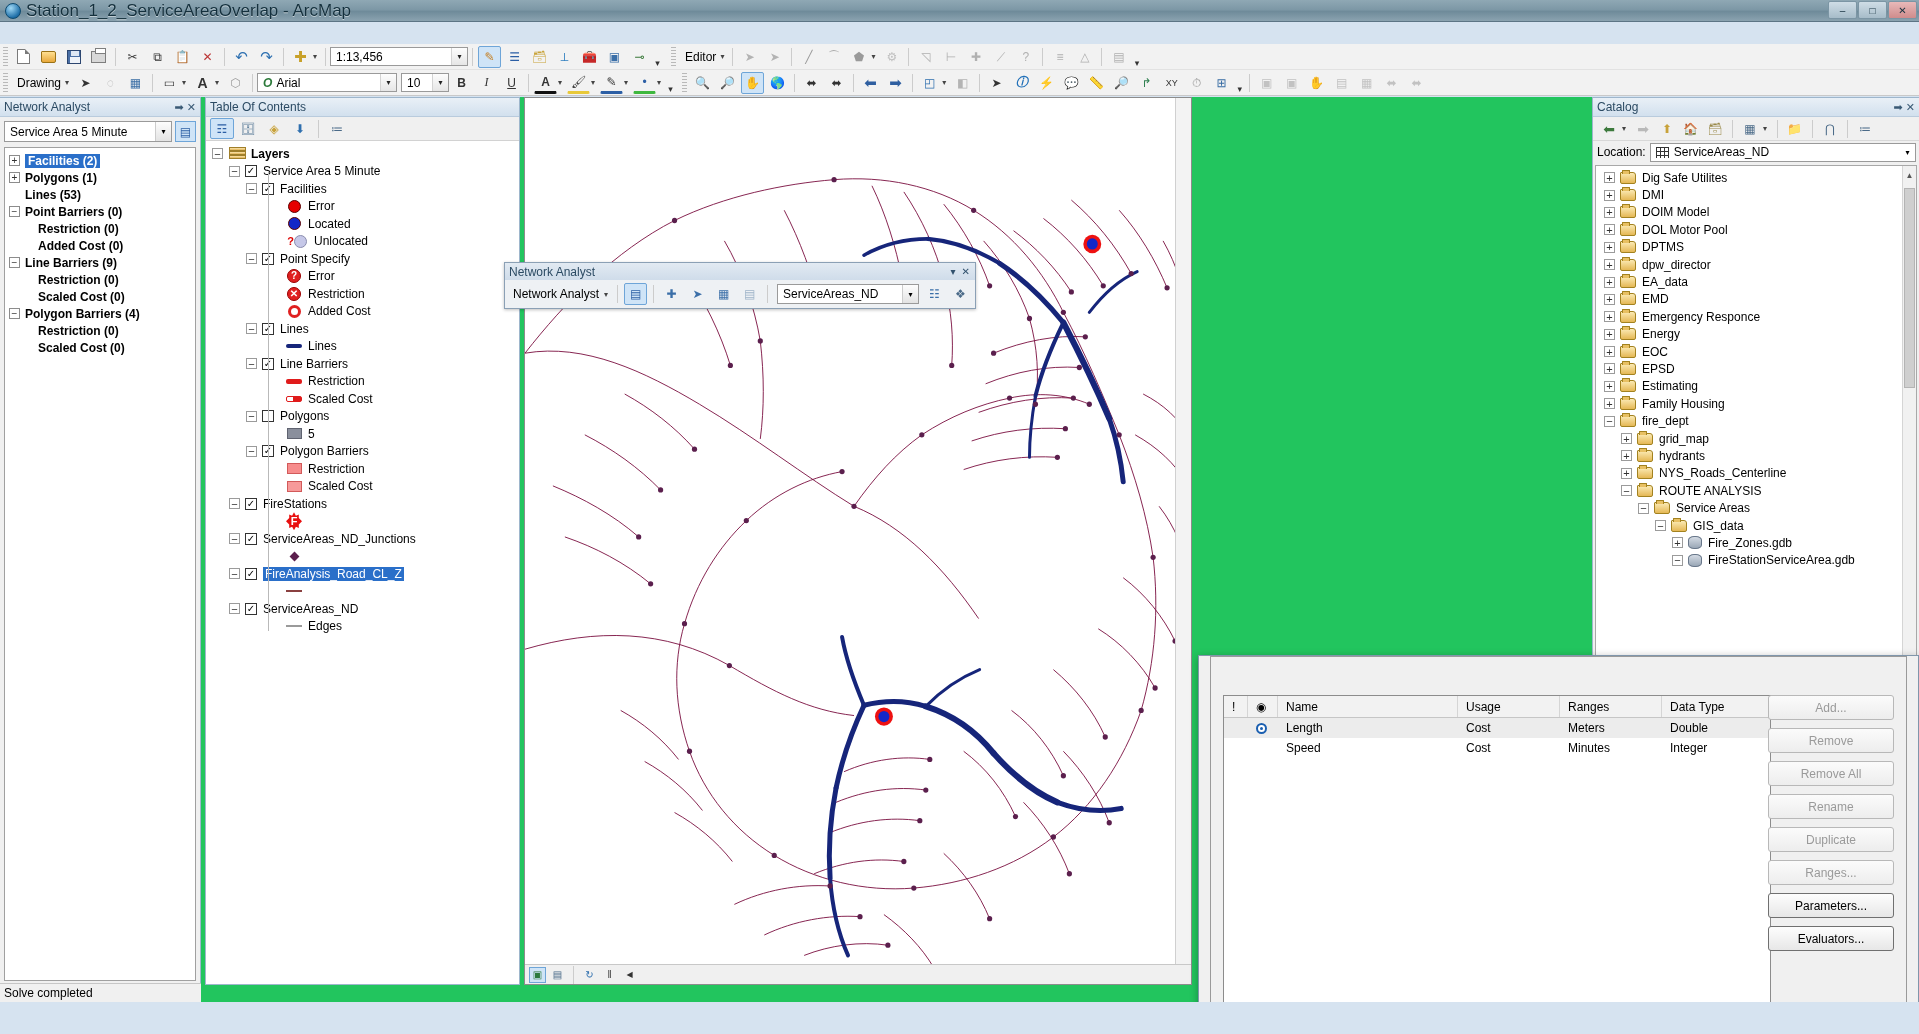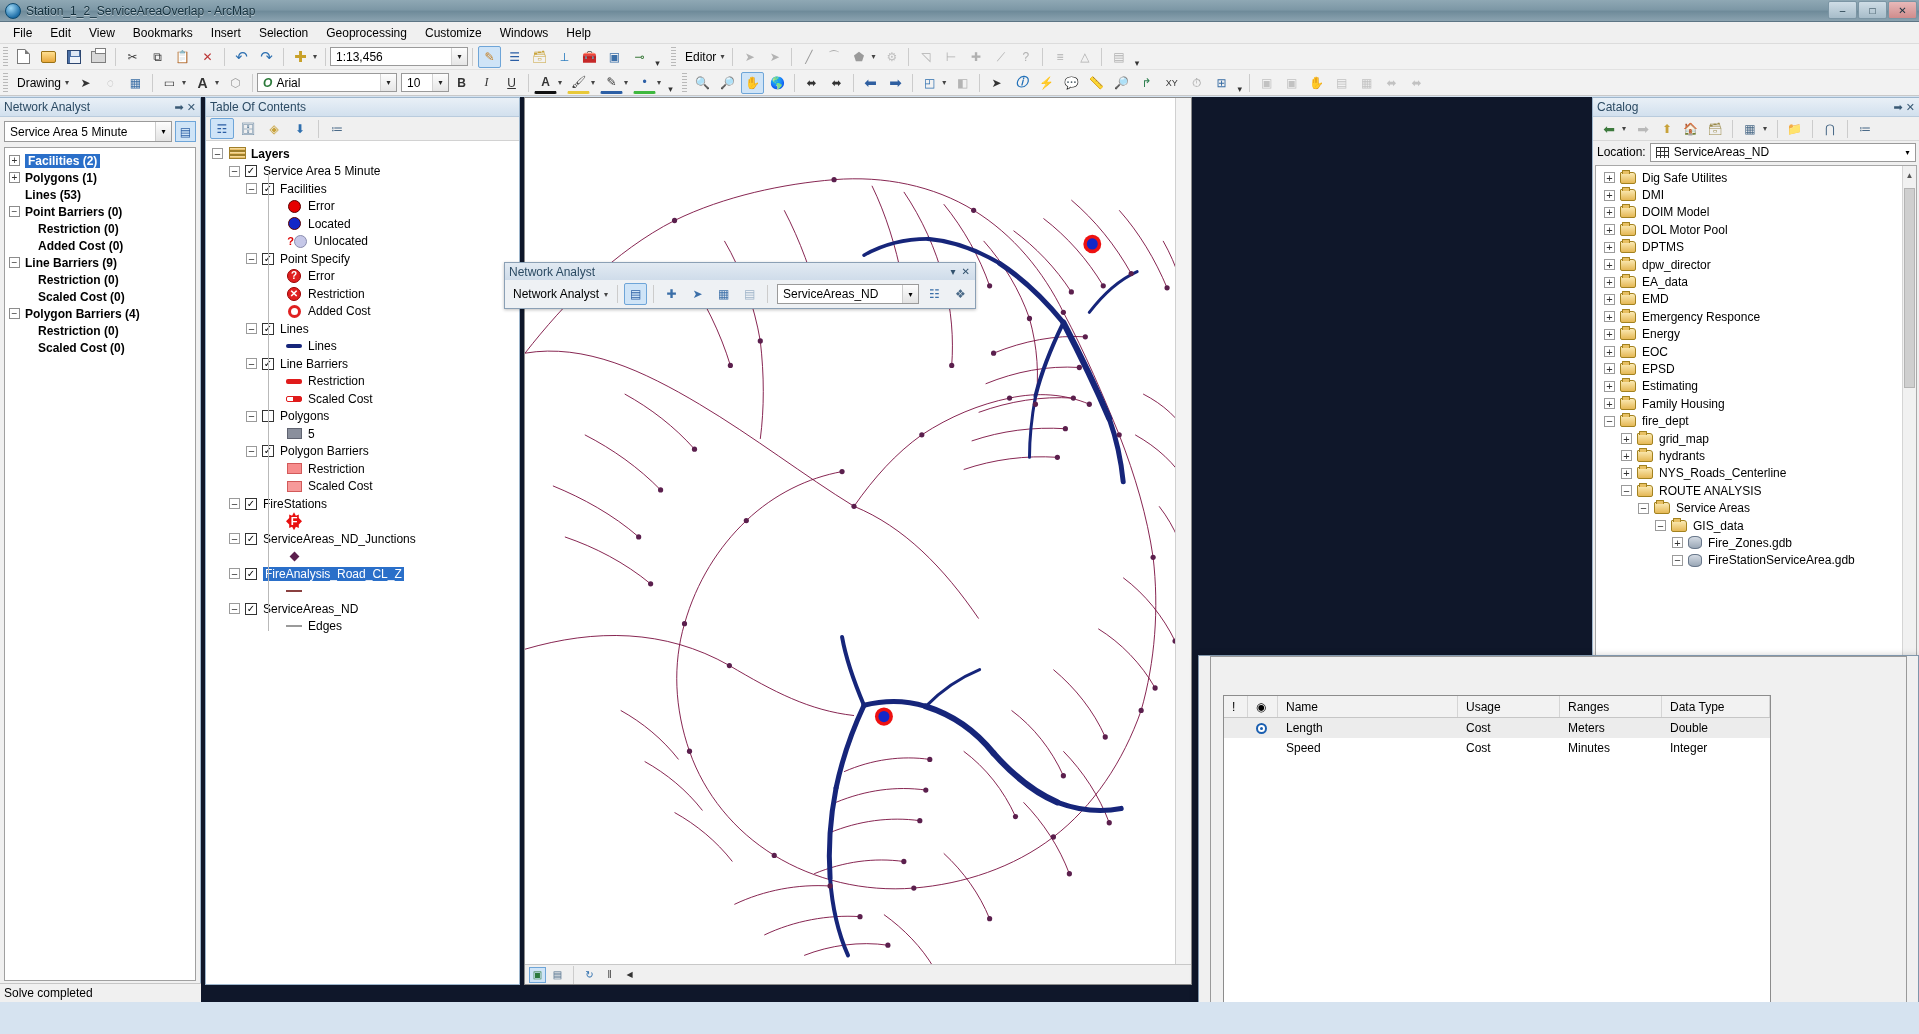--- a/index.html
+++ b/index.html
@@ -21,21 +21,21 @@
     display: flex; align-items: center;
   }
   .title-icon {
     width: 16px; height: 16px; margin: 0 5px 0 5px;
     border-radius: 50%;
     background: radial-gradient(circle at 35% 30%, #9fd8f5, #1f6fa8 70%, #0d4f7d);
     border: 1px solid #0d4a70;
     flex: 0 0 auto;
   }
   .title-text {
-    color: #14303d; font-size: 12px; font-weight: normal;
+    color: #14303d; font-size: 17px; font-weight: normal;
     text-shadow: 0 1px 0 rgba(255,255,255,.5);
     white-space: nowrap;
   }
   .win-btns { position: absolute; right: 2px; top: 1px; display: flex; gap: 1px; }
   .win-btn {
     width: 29px; height: 18px;
     background: linear-gradient(to bottom,#cfdde6,#a7bcc9);
     border: 1px solid #7b95a4; border-radius: 2px;
     display: flex; align-items: center; justify-content: center;
     font-size: 10px; color: #16323f;
@@ -101,21 +101,21 @@
   .ico-save:before{content:"";position:absolute;left:3px;top:0;width:8px;height:5px;background:#dfe8f4;}
   .ico-save:after{content:"";position:absolute;left:2px;bottom:0;width:10px;height:6px;background:#eef2f8;}
   .ico-print { width:15px;height:12px;background:#d8d8d8;border:1px solid #7e7e7e;position:relative;}
   .ico-print:before{content:"";position:absolute;left:3px;top:-4px;width:9px;height:4px;background:#fff;border:1px solid #7e7e7e;}
   .ico-undo,.ico-redo{font-size:15px;color:#2c6fb0;line-height:1;}
   .ico-blue { color:#1b4f9c; }
 
   
   .workspace {
     position: absolute; left:0; top:97px; width:1919px; height:905px;
-    background: #0f172a;
+    background: #22c55e;
   }
 
   
   .panel { position: absolute; background: #f0f0f0; border: 1px solid #9eb6cc; }
   .panel-title {
     height: 19px; display:flex; align-items:center;
     background: linear-gradient(to bottom,#e9f0f7,#d2e0ee);
     color: #2b4a63; font-size: 12px; padding-left: 4px; border-bottom:1px solid #b9cbdd;
   }
   .panel-title .ttools { margin-left:auto; display:flex; gap:3px; padding-right:4px; color:#3a5a75; font-size:11px; }
@@ -318,32 +318,20 @@
   <div class="titlebar">
     <div class="title-icon"></div>
     <div class="title-text">Station_1_2_ServiceAreaOverlap - ArcMap</div>
     <div class="win-btns">
       <div class="win-btn">–</div>
       <div class="win-btn">□</div>
       <div class="win-btn close">✕</div>
     </div>
   </div>
 
-  <div class="menubar">
-    <div class="menu-item">File</div>
-    <div class="menu-item">Edit</div>
-    <div class="menu-item">View</div>
-    <div class="menu-item">Bookmarks</div>
-    <div class="menu-item">Insert</div>
-    <div class="menu-item">Selection</div>
-    <div class="menu-item">Geoprocessing</div>
-    <div class="menu-item">Customize</div>
-    <div class="menu-item">Windows</div>
-    <div class="menu-item">Help</div>
-  </div>
 
   <div class="toolbar-row r1">
     <div class="tb-grip"></div>
     <div class="tb-btn">
         <span class="ico ico-page"></span>
       </div>
     <div class="tb-btn">
         <span class="ico ico-folder"></span>
       </div>
     <div class="tb-btn">
@@ -1124,19 +1112,29 @@
           <div class="attr-row">
             <div class="c-warn"></div>
             <div class="c-flag"></div>
             <div class="c-name">Speed</div>
             <div class="c-usage">Cost</div>
             <div class="c-units">Minutes</div>
             <div class="c-type">Integer</div>
           </div>
         </div>
 
+        <div class="dlg-btns">
+          <div class="dlg-btn">Add...</div>
+          <div class="dlg-btn">Remove</div>
+          <div class="dlg-btn">Remove All</div>
+          <div class="dlg-btn">Rename</div>
+          <div class="dlg-btn">Duplicate</div>
+          <div class="dlg-btn">Ranges...</div>
+          <div class="dlg-btn enabled">Parameters...</div>
+          <div class="dlg-btn enabled">Evaluators...</div>
+        </div>
       </div>
     </div>
 
   </div>
 
   <div class="statusbar"></div>
 </div>
 
 </body></html>

